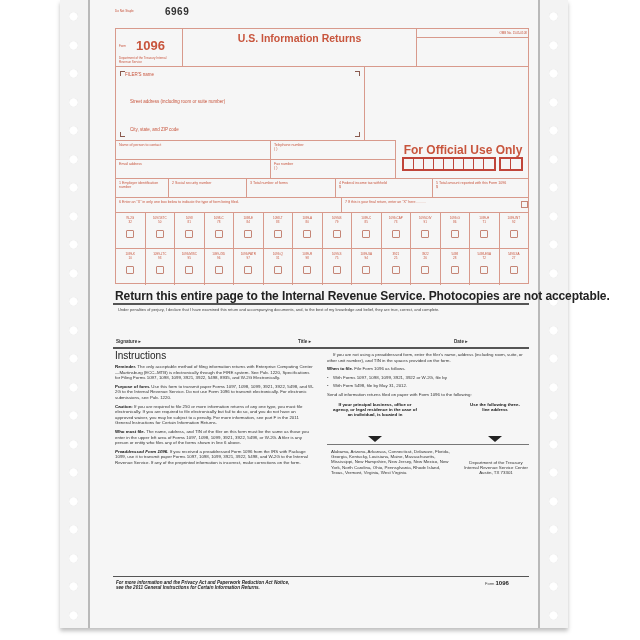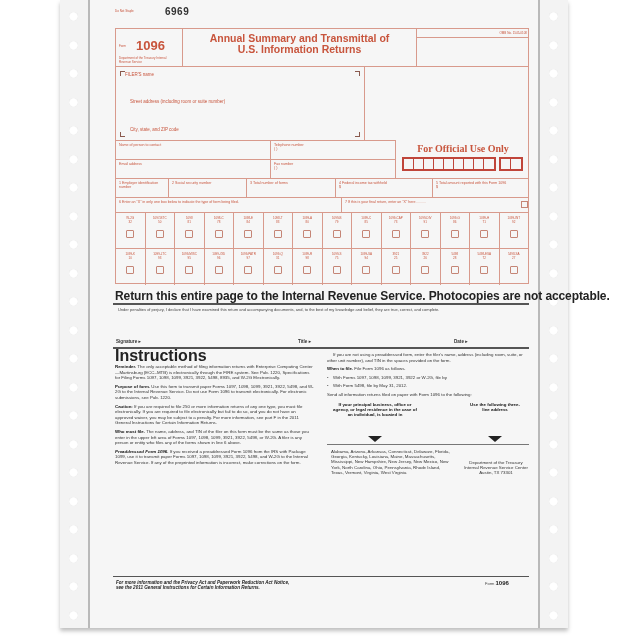--- a/index.html
+++ b/index.html
@@ -30,40 +30,40 @@
   .filer { position: absolute; left: 0; top: 38px; width: 248px; height: 72px; }
   .bracket { position: absolute; width: 5px; height: 5px; border-color: #8a5a4e; border-style: solid; border-width: 0; }
   .filer .fl { position: absolute; font-size: 4.5px; color: #c8553d; }
   .vline { position: absolute; width: 1px; background: #d89a8c; }
 
   .row { position: absolute; left: 0; width: 100%; border-top: 1px solid #d89a8c; }
   .cell { position: absolute; top: 0; height: 100%; border-right: 1px solid #d89a8c; font-size: 3.6px; color: #c8553d; padding: 2px 3px; line-height: 4px; }
   .cell:last-child { border-right: none; }
 
   .official { position: absolute; left: 280px; top: 111px; width: 134px; height: 38px; }
-  .official .ttl { text-align: center; font-size: 10px; font-weight: bold; color: #c8553d; margin-top: 3px; font-family: Liberation Serif, serif; }
+  .official .ttl { text-align: center; font-size: 12px; font-weight: bold; color: #c8553d; margin-top: 3px; }
   .boxes { position: absolute; top: 17px; display: flex; border: 2px solid #c0453a; height: 14px; }
   .boxes span { width: 10px; height: 100%; border-right: 1.5px solid #c0453a; }
   .boxes span:last-child { border-right: none; }
 
   .types { position: absolute; left: 0; top: 183px; width: 100%; height: 73px; }
   .trow { position: absolute; left: 0; width: 100%; height: 36px; display: flex; border-top: 1px solid #d89a8c; }
   .tcell { flex: 1; border-right: 1px solid #d89a8c; text-align: center; font-size: 3px; line-height: 3.6px; color: #c8553d; padding-top: 4px; position: relative; }
   .tcell:last-child { border-right: none; }
   .chk { position: absolute; left: 50%; top: 17px; width: 8px; height: 8px; margin-left: -4px; border: 1px solid #c58576; border-radius: 1px; }
 
   .return-line { position: absolute; left: 115px; top: 289px; font-size: 12px; font-weight: bold; color: #222; letter-spacing: -0.1px; }
   .rule-thick { position: absolute; left: 113px; height: 2px; background: #555; }
   .perjury { position: absolute; left: 118px; top: 307px; width: 410px; font-size: 4px; line-height: 5px; color: #444; }
   .sig { position: absolute; top: 339px; font-size: 4.6px; font-weight: bold; color: #333; }
 
   .col { position: absolute; top: 350px; width: 200px; font-size: 4.4px; line-height: 5.6px; color: #333; }
   .col p { margin-bottom: 3px; }
   .col b { color: #111; }
-  .h-instr { font-size: 16px; font-weight: bold; color: #222; margin-bottom: 2px; line-height: 12px; }
+  .h-instr { font-size: 10px; font-weight: normal; color: #222; margin-bottom: 2px; line-height: 12px; }
   .h-where { font-size: 9px; font-weight: bold; color: #222; margin: 3px 0 2px 0; line-height: 11px; }
   .bullet { padding-left: 6px; position: relative; }
   .bullet:before { content: "•"; position: absolute; left: 0; }
 
   .where-grid { position: relative; margin-top: 4px; height: 115px; }
   .wg-lh { position: absolute; left: 6px; top: 0; width: 84px; text-align: center; font-weight: bold; color: #111; line-height: 5.2px; }
   .wg-rh { position: absolute; left: 142px; top: 0; width: 52px; text-align: center; font-weight: bold; color: #111; line-height: 5.2px; }
   .tri { position: absolute; width: 0; height: 0; border-left: 7px solid transparent; border-right: 7px solid transparent; border-top: 6px solid #222; }
   .wg-rule { position: absolute; left: 0; top: 42px; width: 202px; height: 1px; background: #777; }
   .wg-states { position: absolute; left: 4px; top: 47px; width: 120px; line-height: 5.4px; color: #333; }
@@ -131,21 +131,20 @@
 <div class="void">Do Not Staple</div>
 <div class="doc-code">6969</div>
 
 <div class="form">
   <div class="hdr-left">
     <span class="formlbl">Form</span>
     <span class="formnum">1096</span>
     <span class="dept">Department of the Treasury Internal Revenue Service</span>
   </div>
   <div class="hdr-title">
-    <div>Annual Summary and Transmittal of</div>
     <div>U.S. Information Returns</div>
   </div>
   <div class="hdr-omb">
     <div class="omblbl">OMB No. 1545-0108</div>
   </div>
 
   <div class="filer">
     <div class="bracket" style="left:4px;top:4px;border-left-width:1.5px;border-top-width:1.5px;"></div>
     <div class="bracket" style="right:4px;top:4px;border-right-width:1.5px;border-top-width:1.5px;"></div>
     <div class="bracket" style="left:4px;bottom:2px;border-left-width:1.5px;border-bottom-width:1.5px;"></div>

